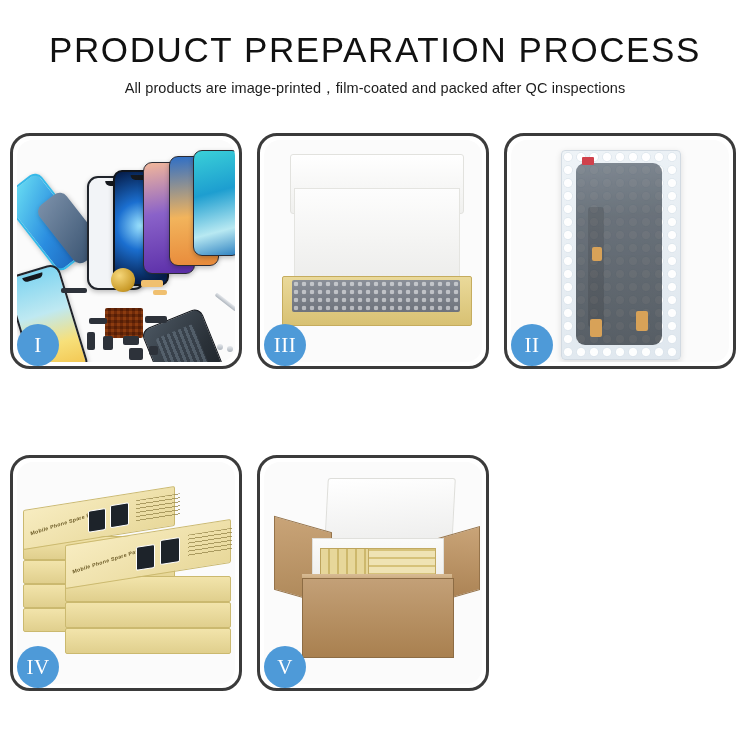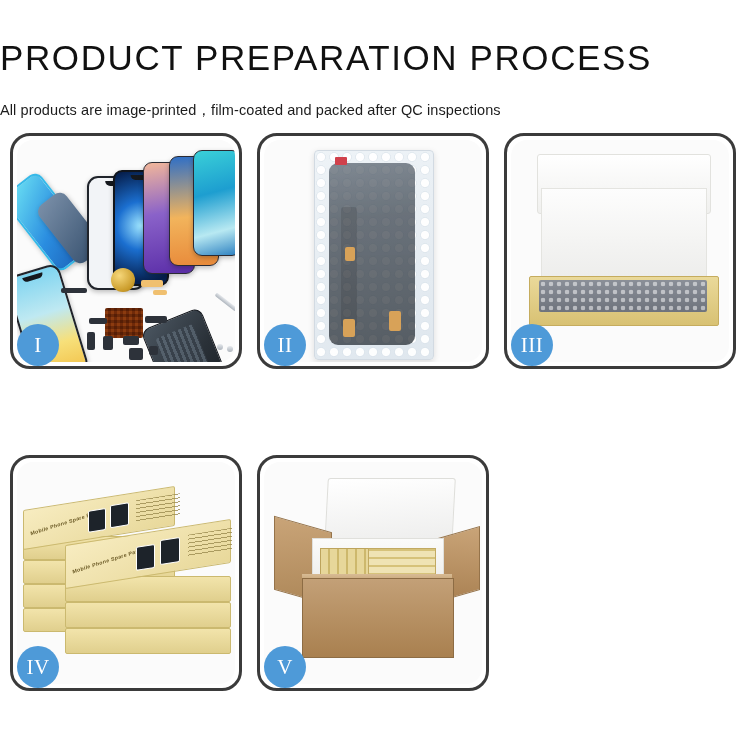--- a/index.html
+++ b/index.html
@@ -6,27 +6,27 @@
   body{
     width:750px;height:750px;
     background:#ffffff;
     font-family:"Liberation Sans",sans-serif;
     overflow:hidden;
     position:relative;
   }
   .page{width:750px;height:750px;position:relative;}
 
   
-  .header{padding-top:40px;}
+  .header{padding-top:32px;text-align:center;}
   .title{
     font-size:35px;font-weight:500;letter-spacing:1.6px;
     color:#111111;line-height:1.05;white-space:nowrap;
   }
   .subtitle{
-    margin-top:24px;font-size:14.5px;font-weight:400;
+    margin-top:10px;font-size:14.5px;font-weight:400;
     color:#1c1c1c;letter-spacing:.1px;white-space:nowrap;
   }
 
   
   .grid{
     position:absolute;left:10px;top:133px;
     width:730px;
     display:grid;
     grid-template-columns:repeat(3,232px);
     grid-template-rows:236px 236px;
@@ -225,42 +225,42 @@
           <div class="tool" style="left:200px;top:204px;width:6px;height:6px;border-radius:50%;"></div>
           <div class="tool" style="left:210px;top:206px;width:6px;height:6px;border-radius:50%;"></div>
         </div>
       </div>
       <div class="badge">I</div>
     </div>
 
     <div class="panel">
       <div class="panel-inner">
         <div class="scene">
+          <div class="box3-lid"></div>
+          <div class="box3-foam"></div>
+          <div class="box3-tray"></div>
+          <div class="box3-inner"></div>
+        </div>
+      </div>
+      <div class="badge">III</div>
+    </div>
+
+    <div class="panel">
+      <div class="panel-inner">
+        <div class="scene">
           <div class="bubble-bag">
             <div class="screen-in"></div>
             <div class="bag-tag"></div>
             <div class="conn" style="left:30px;top:96px;width:10px;height:14px;"></div>
             <div class="conn" style="left:28px;top:168px;width:12px;height:18px;"></div>
             <div class="conn" style="left:74px;top:160px;width:12px;height:20px;"></div>
           </div>
         </div>
       </div>
       <div class="badge">II</div>
-    </div>
-
-    <div class="panel">
-      <div class="panel-inner">
-        <div class="scene">
-          <div class="box3-lid"></div>
-          <div class="box3-foam"></div>
-          <div class="box3-tray"></div>
-          <div class="box3-inner"></div>
-        </div>
-      </div>
-      <div class="badge">III</div>
     </div>
 
     <div class="panel">
       <div class="panel-inner">
         <div class="scene">
           <div class="stackwrap">
 
             <div class="sbox" style="left:0px;top:128px;width:150px;height:22px;"></div>
             <div class="sbox" style="left:0px;top:104px;width:150px;height:22px;"></div>
             <div class="sbox" style="left:0px;top:80px;width:150px;height:22px;"></div>

